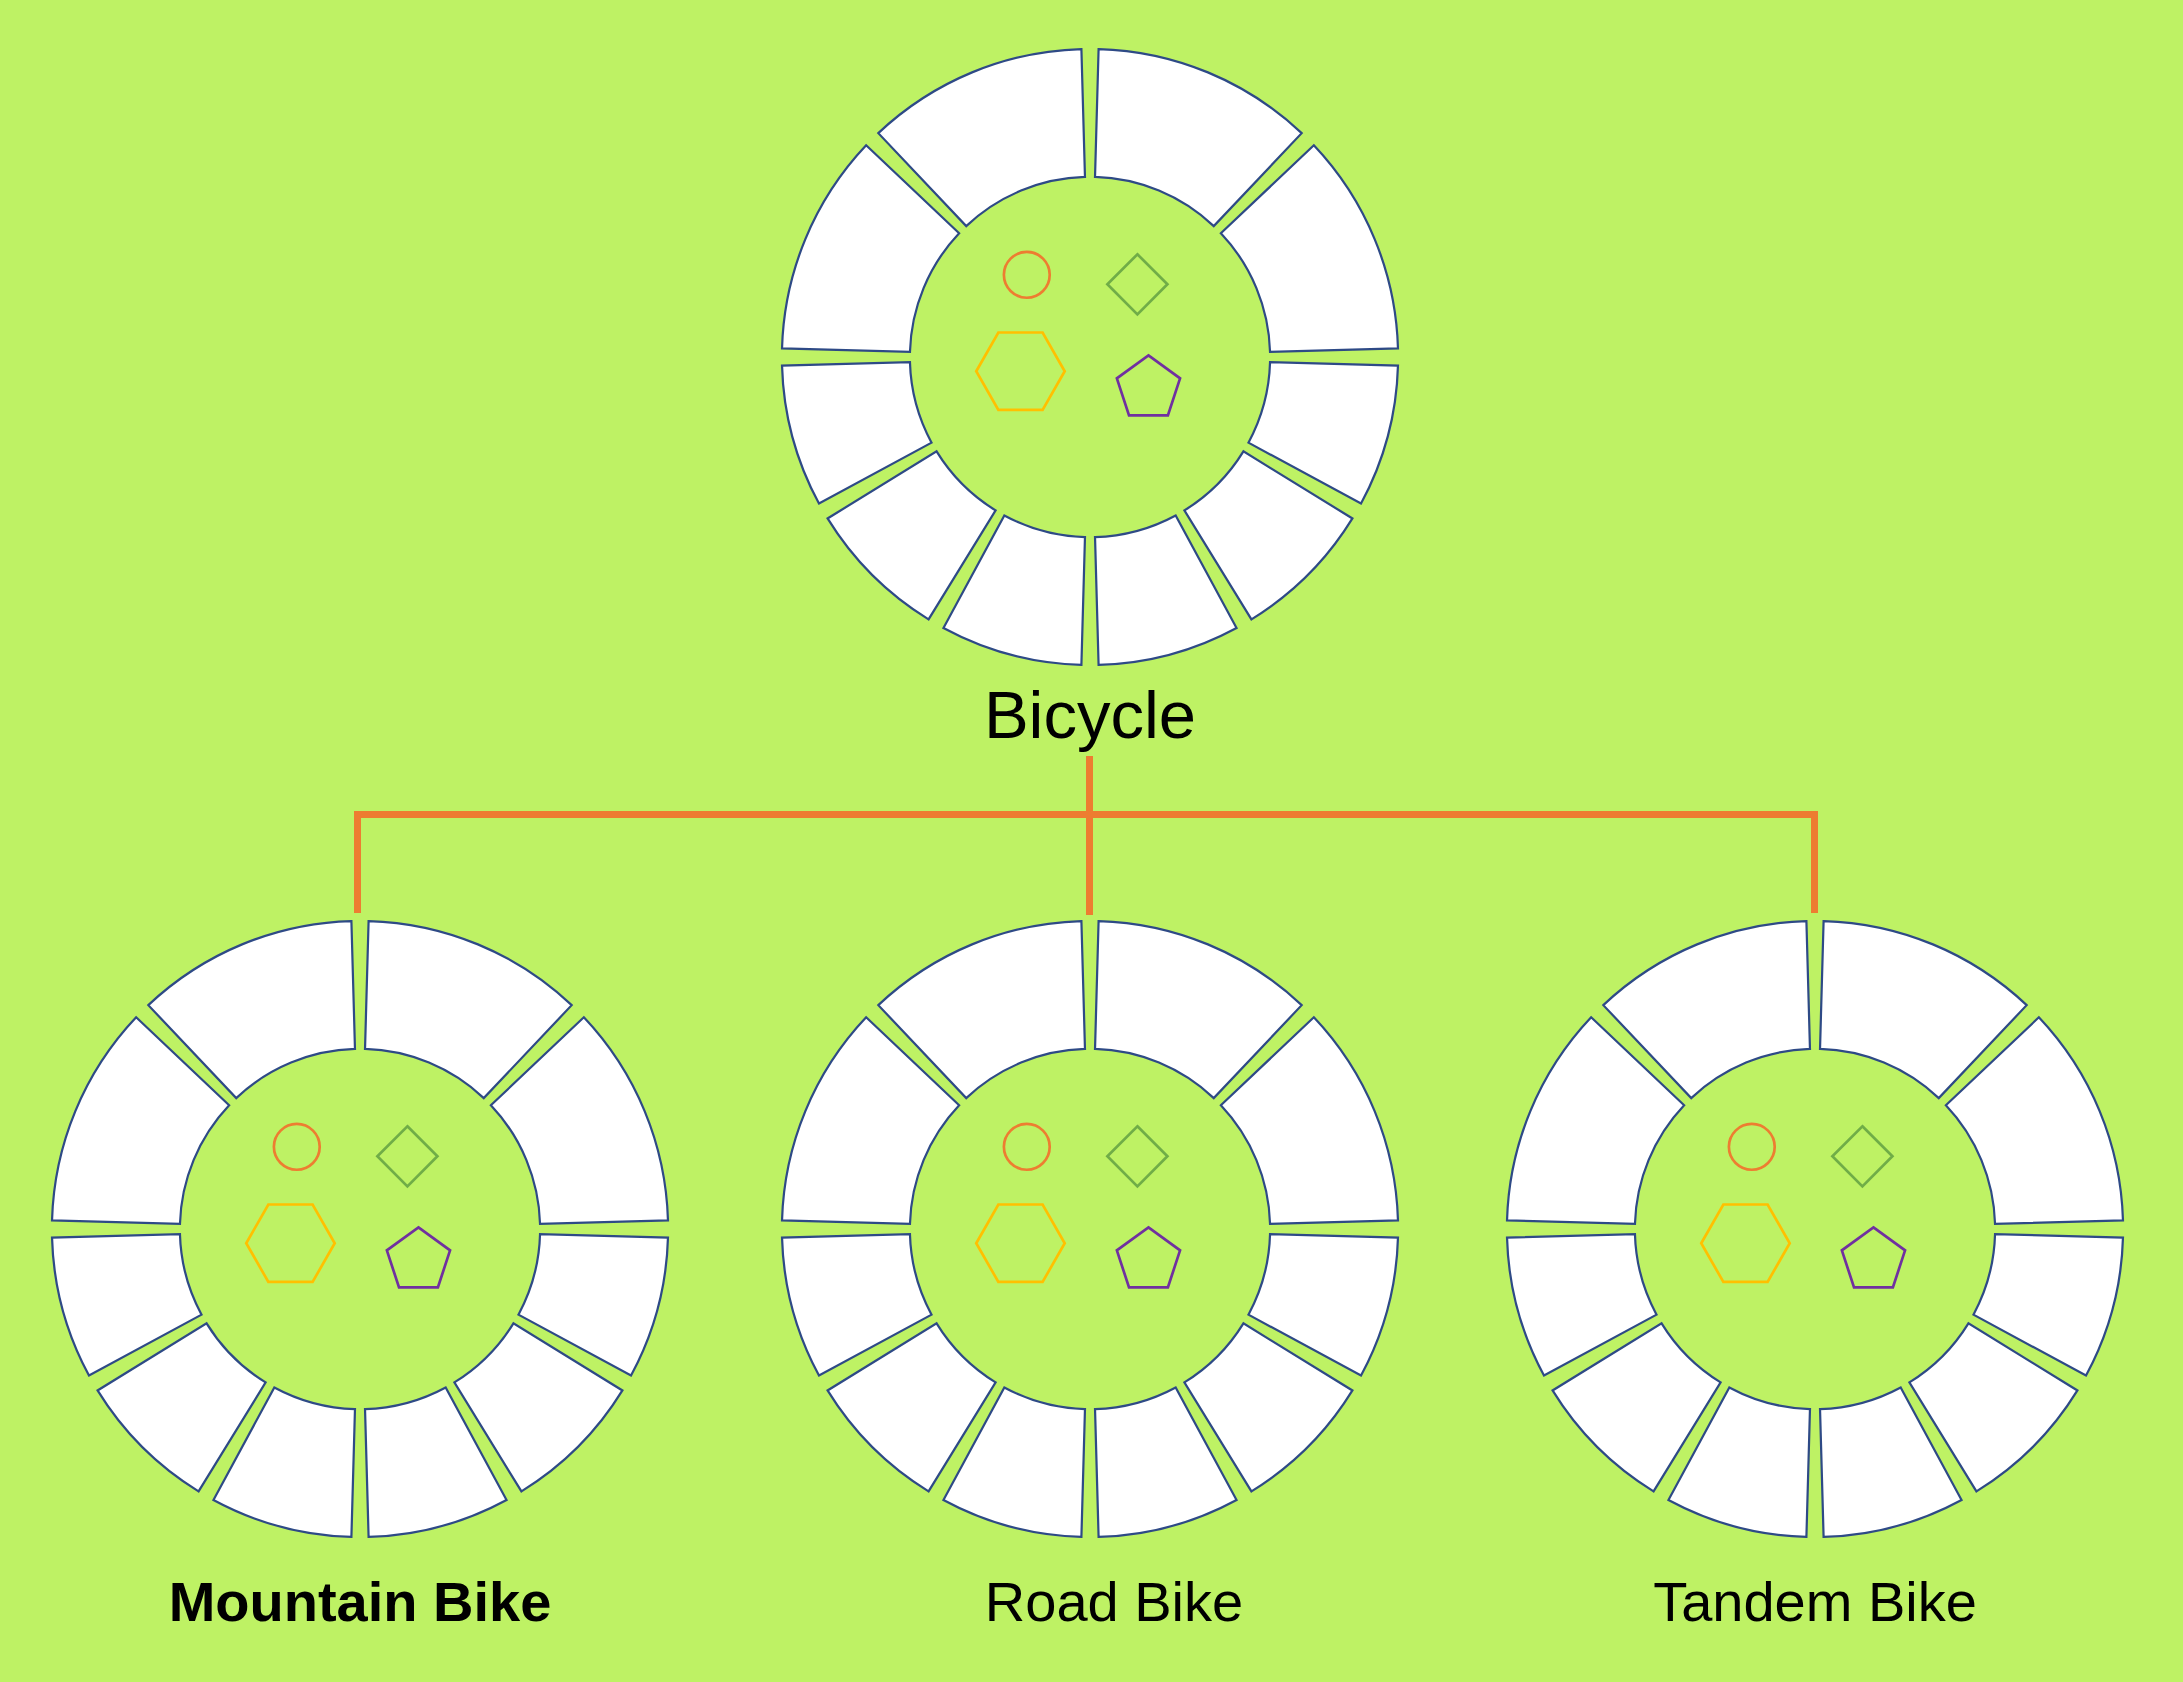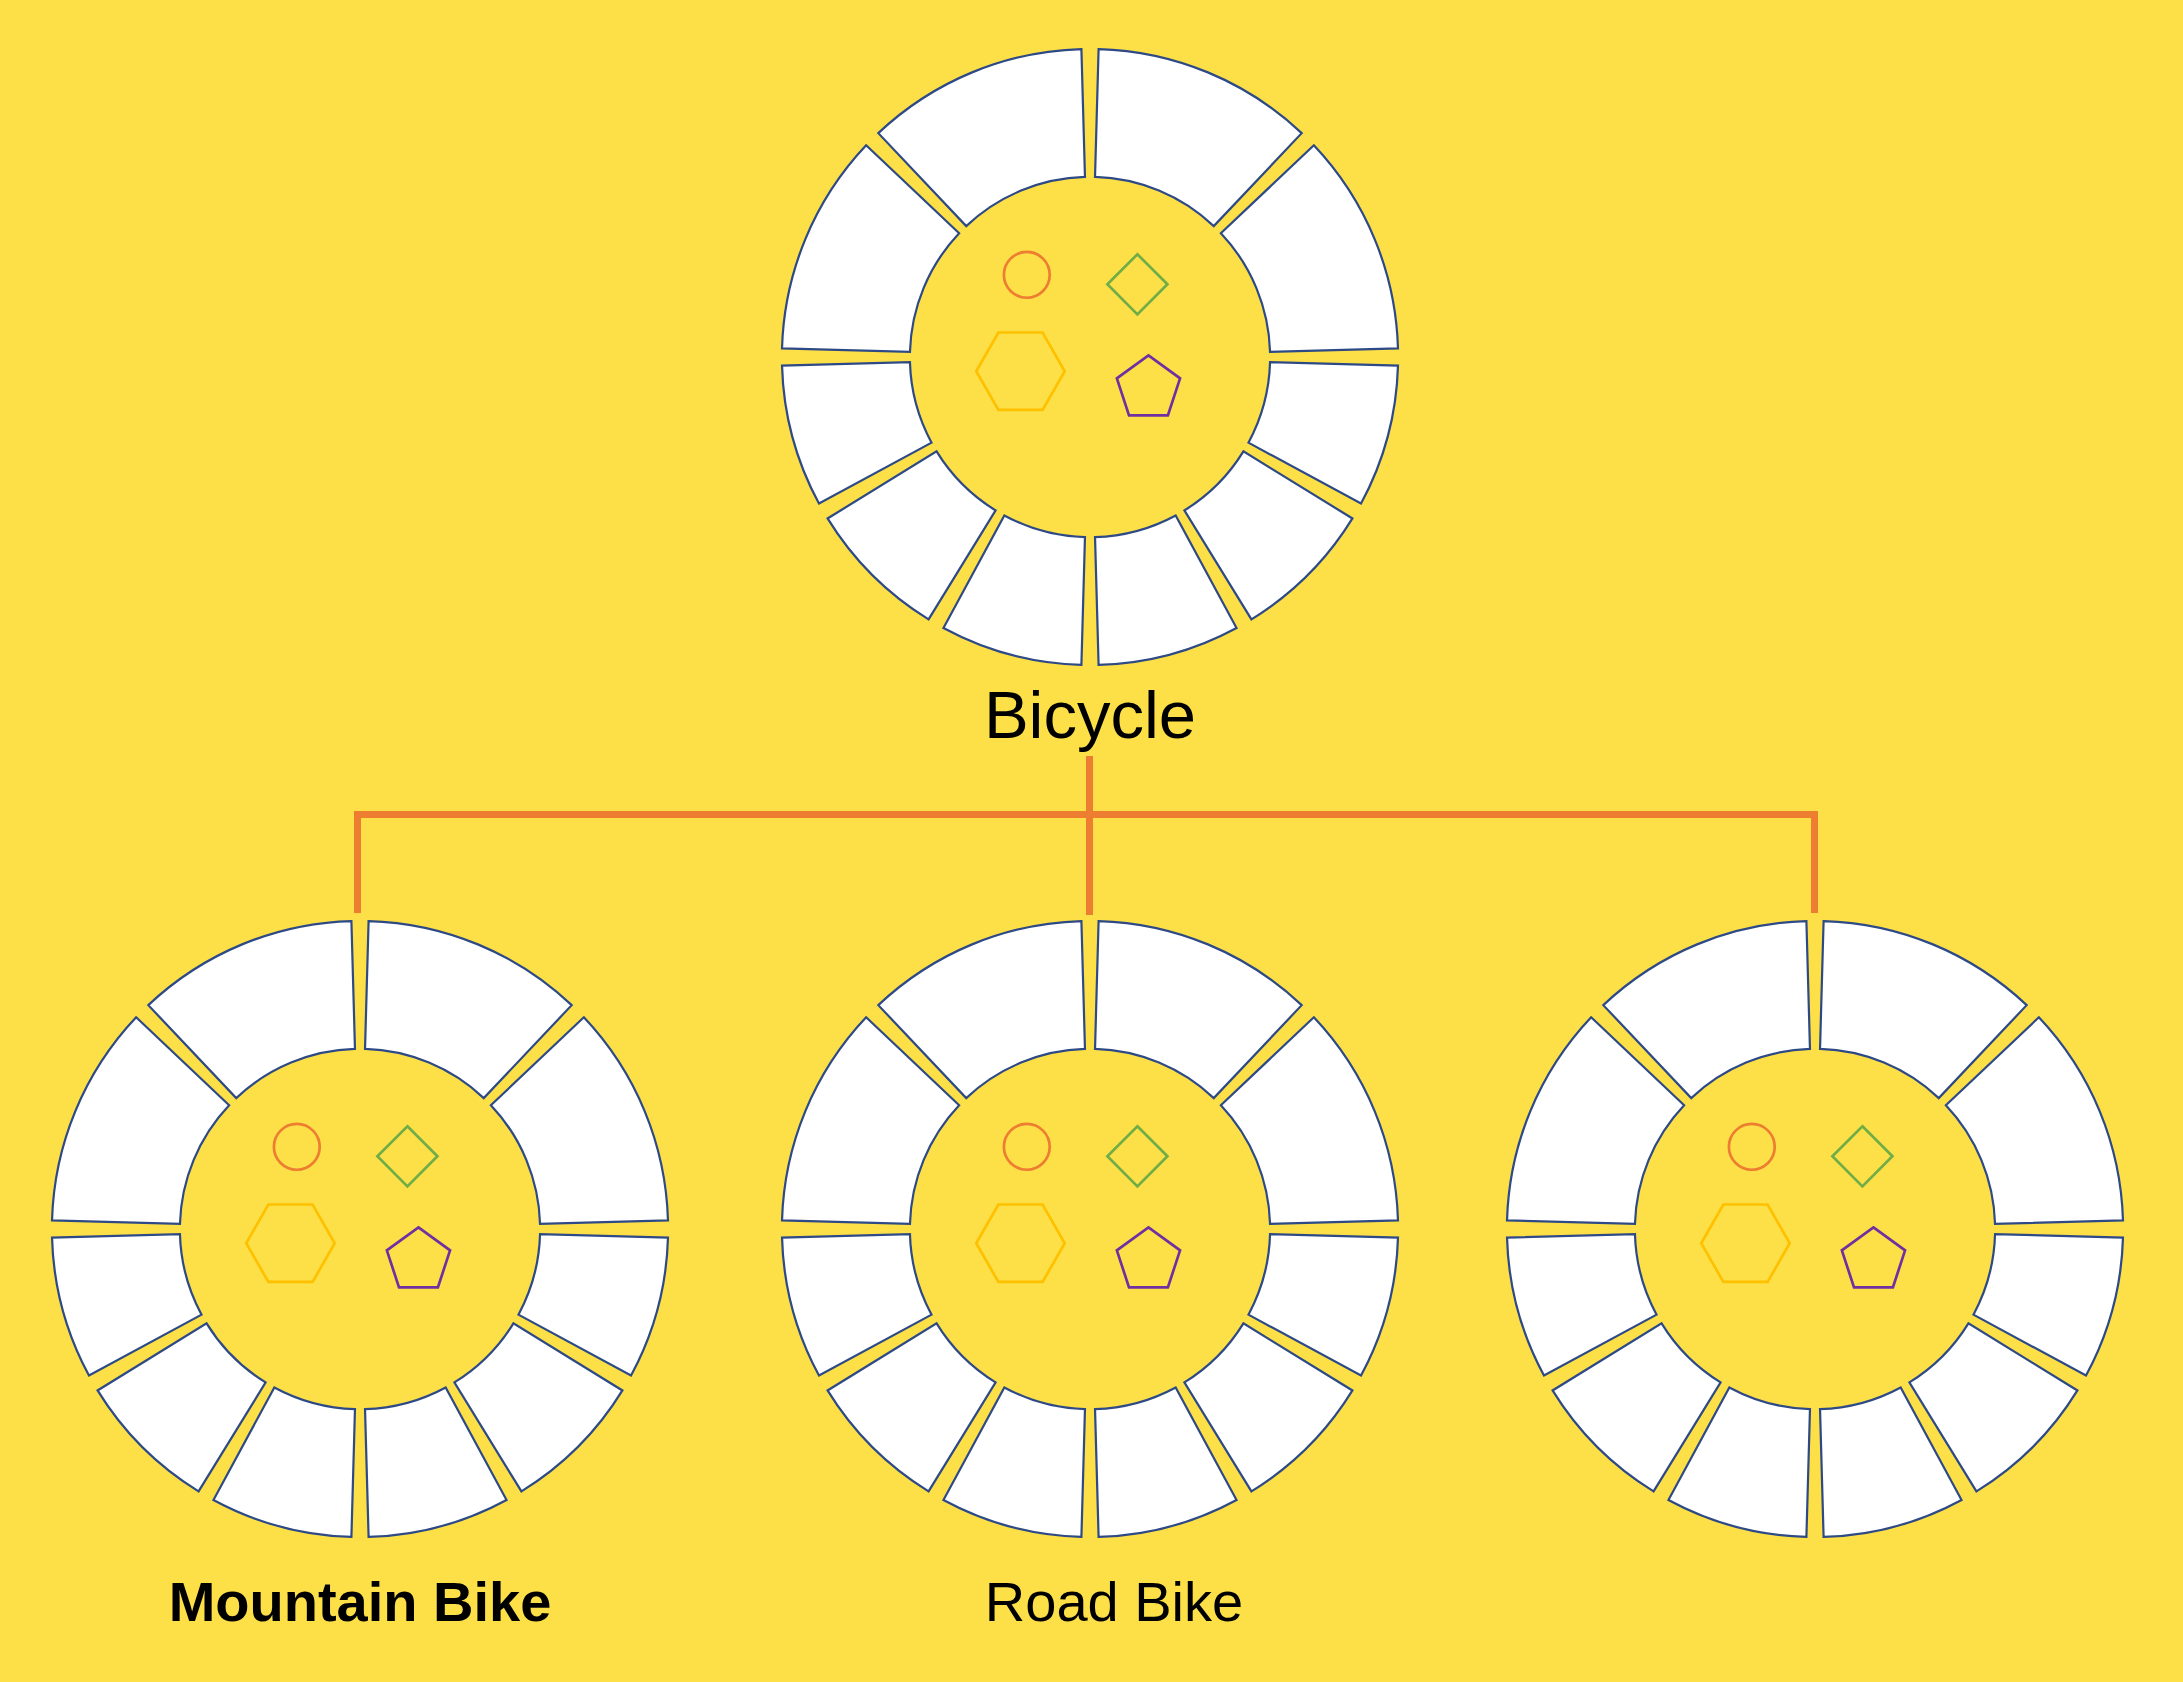--- a/index.html
+++ b/index.html
@@ -4,21 +4,21 @@
 <style>
   html, body {
     margin: 0;
     padding: 0;
     background: #ffffff;
   }
   #stage {
     position: relative;
     width: 2183px;
     height: 1682px;
-    background: #fde047;
+    background: #bef264;
     overflow: hidden;
     font-family: "Liberation Sans", sans-serif;
   }
   .wheel {
     position: absolute;
     width: 632px;
     height: 632px;
   }
   .wheel svg { display: block; width: 632px; height: 632px; }
   #wheel-root   { left: 774px;  top: 41px;   }
@@ -126,15 +126,16 @@
         <path d="M -133.98 -141.68 A 195 195 0 0 1 -5.44 -194.92 L -3.18 -113.96 A 114 114 0 0 0 -78.33 -82.83 Z" fill="#FFFFFF" stroke="#2E4A86" stroke-width="1.4"></path>
         <circle cx="-40" cy="-52" r="14.5" fill="none" stroke="#ED7D31" stroke-width="1.7" stroke-linejoin="miter"></circle>
         <polygon points="30,-65 49,-46 30,-27 11,-46" fill="none" stroke="#70AD47" stroke-width="1.7" stroke-linejoin="miter"></polygon>
         <polygon points="-72,9 -58,-15.5 -30,-15.5 -16,9 -30,33.5 -58,33.5" fill="none" stroke="#FFC000" stroke-width="1.7" stroke-linejoin="miter"></polygon>
         <polygon points="37,-1 57,13.5 49.3,37 24.7,37 17,13.5" fill="none" stroke="#7030A0" stroke-width="1.7" stroke-linejoin="miter"></polygon>
       </svg>
   </div>
 
   <div class="node-label child-label" id="label-child0" style="color: rgb(0, 0, 0);">Mountain Bike</div>
   <div class="node-label child-label" id="label-child1" style="color: rgb(0, 0, 0);">Road Bike</div>
+  <div class="node-label child-label" id="label-child2" style="color: rgb(0, 0, 0);">Tandem Bike</div>
 
 </div>
 
 
 </body></html>

